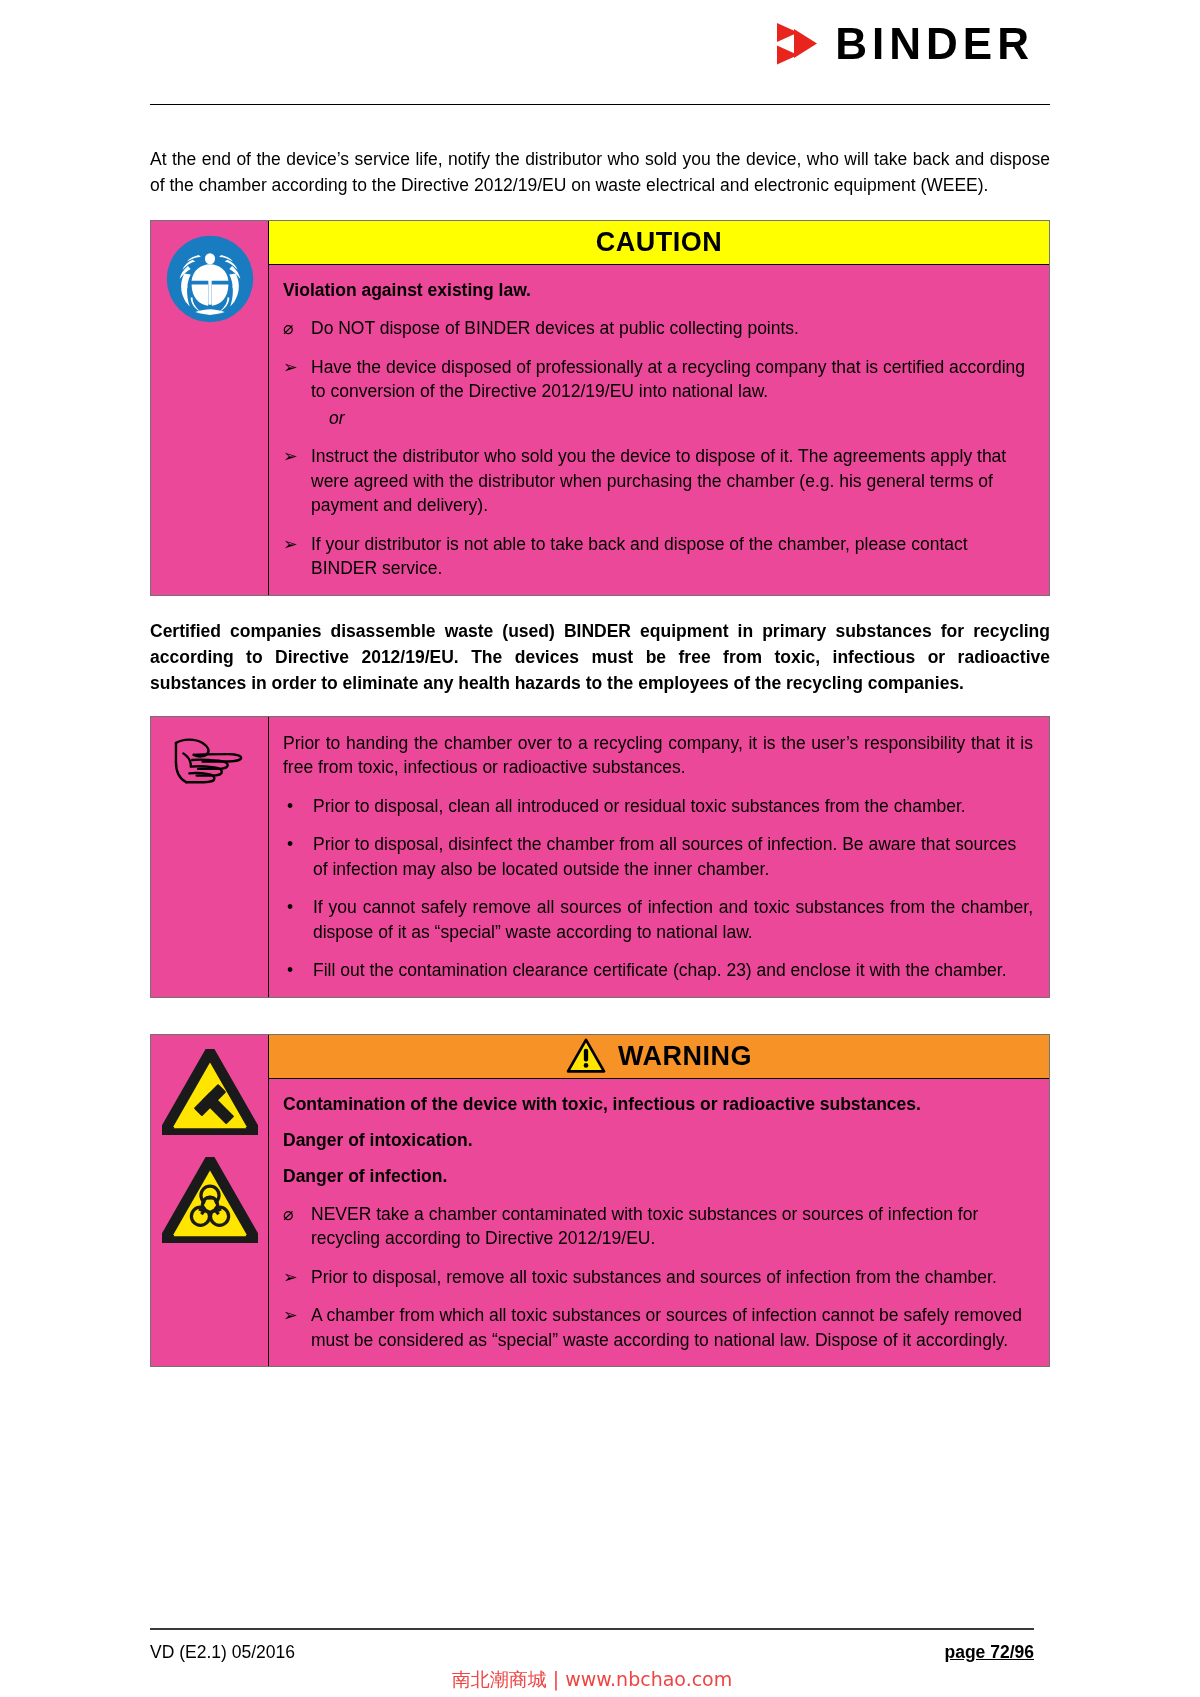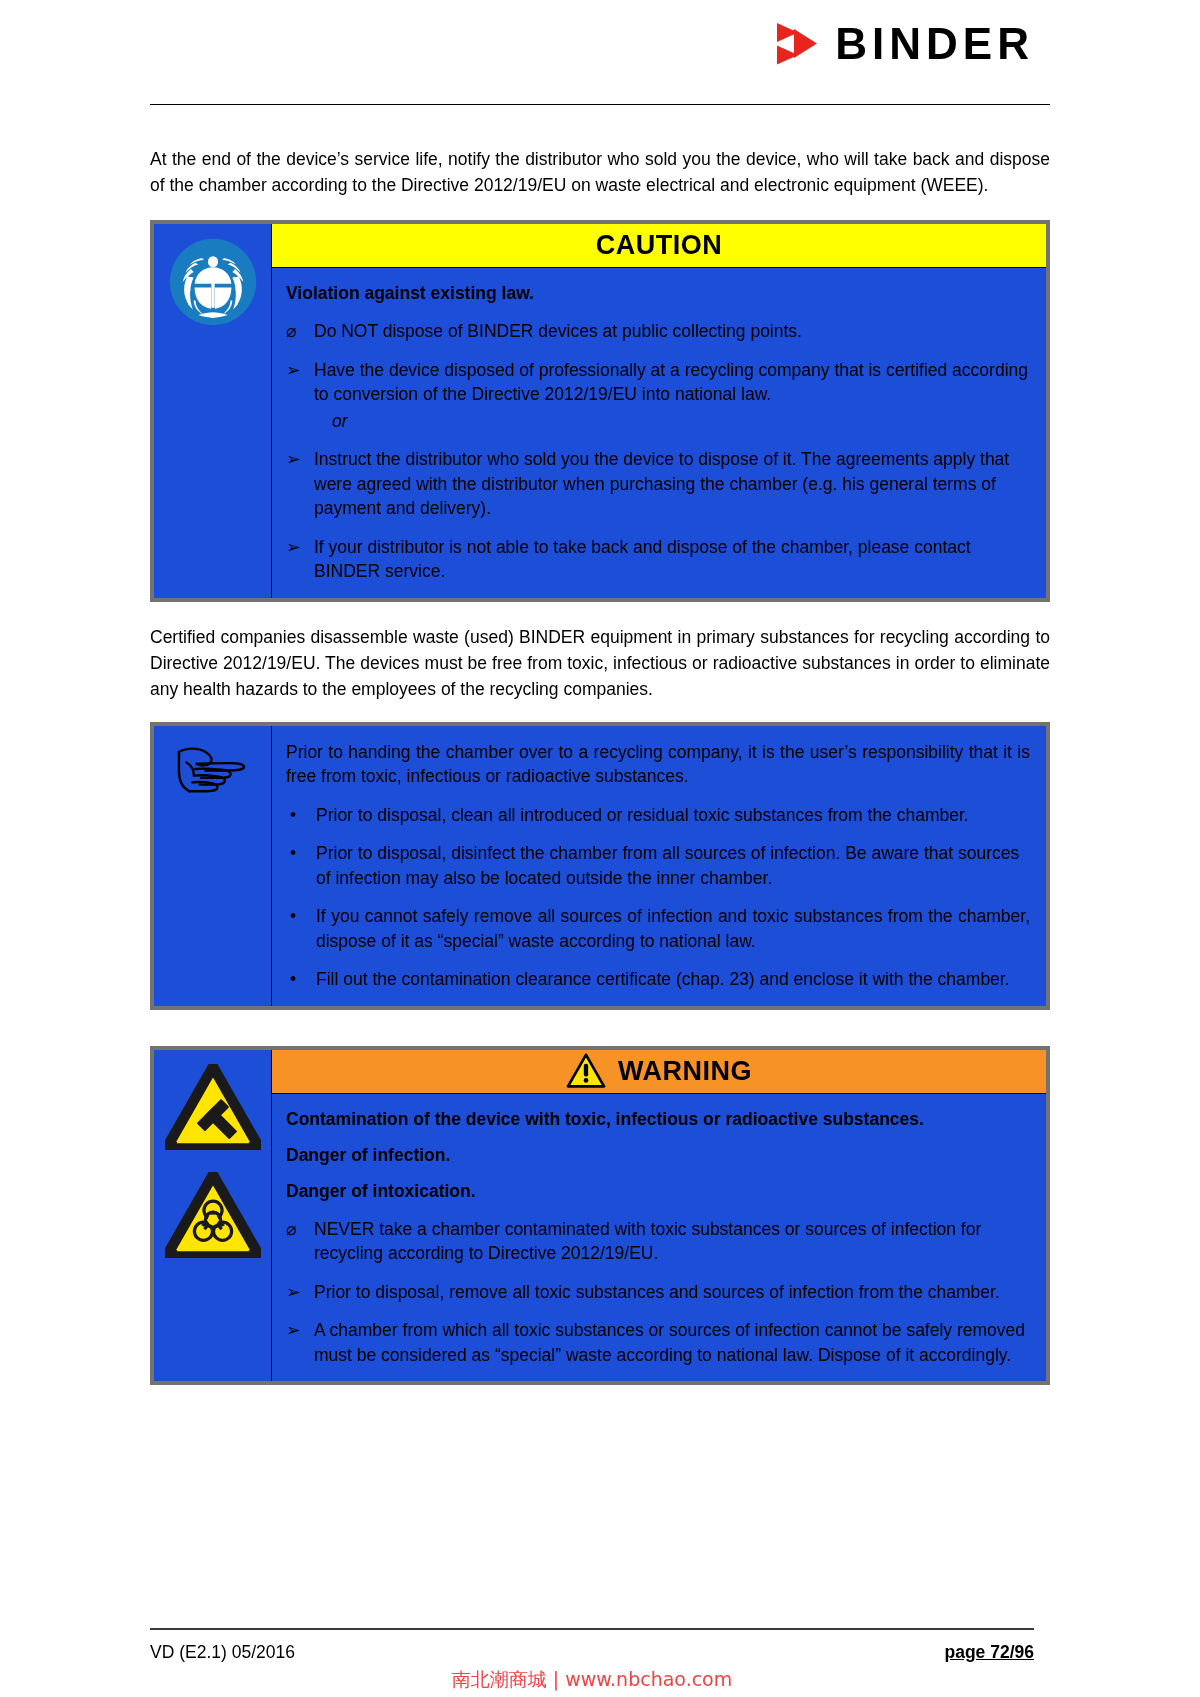--- a/index.html
+++ b/index.html
@@ -59,28 +59,28 @@
   }
 
   
   .para {
     font-size: 17.5px;
     line-height: 26px;
     text-align: justify;
     margin: 0;
   }
   .para.intro { margin-top: 40px; }
-  .para.mid { margin-top: 22px; margin-bottom: 20px; }
+  .para.mid { margin-top: 22px; margin-bottom: 20px; font-weight: bold; }
 
   
   .box {
     display: flex;
-    border: 4px solid #737373;
+    border: 1px solid #737373;
     box-sizing: border-box;
-    background: #1d4ed8;
+    background: #ec4899;
   }
   .box-icons {
     width: 118px;
     flex: 0 0 118px;
     border-right: 1px solid #000000;
     display: flex;
     flex-direction: column;
     align-items: center;
     padding-top: 12px;
     box-sizing: border-box;
@@ -362,22 +362,22 @@
       <div class="banner banner-warning">
         <svg class="icon-warn-small" viewBox="0 0 44 40">
           <polygon points="22,2 42,37 2,37" fill="#ffe500" stroke="#000000" stroke-width="3" stroke-linejoin="round"></polygon>
           <rect x="19.6" y="12" width="4.8" height="14" rx="2.2" fill="#000000"></rect>
           <circle cx="22" cy="30.5" r="2.6" fill="#000000"></circle>
         </svg>
         <span class="banner-text">WARNING</span>
       </div>
       <div class="box-content">
         <p class="lead">Contamination of the device with toxic, infectious or radioactive substances.</p>
+        <p class="lead">Danger of intoxication.</p>
         <p class="lead">Danger of infection.</p>
-        <p class="lead">Danger of intoxication.</p>
         <ul class="items">
           <li>
             <span class="mk">⌀</span>
             <span class="tx">NEVER take a chamber contaminated with toxic substances or sources of infection for recycling according to Directive 2012/19/EU.</span>
           </li>
           <li>
             <span class="mk">➢</span>
             <span class="tx">Prior to disposal, remove all toxic substances and sources of infection from the chamber.</span>
           </li>
           <li>

